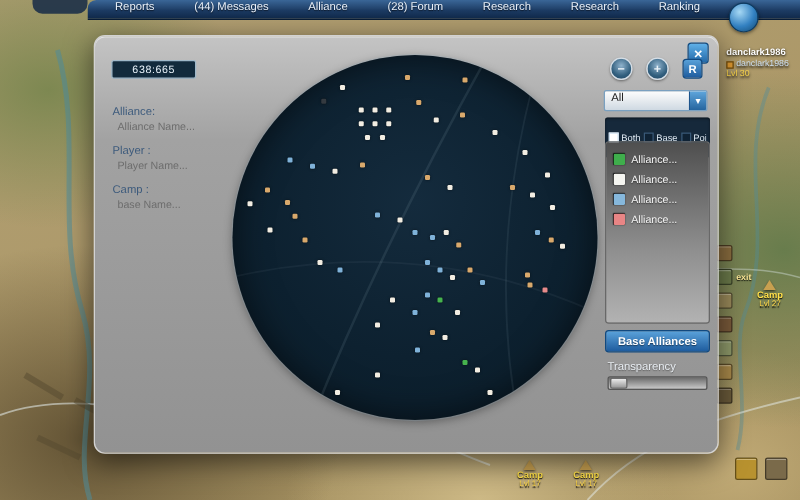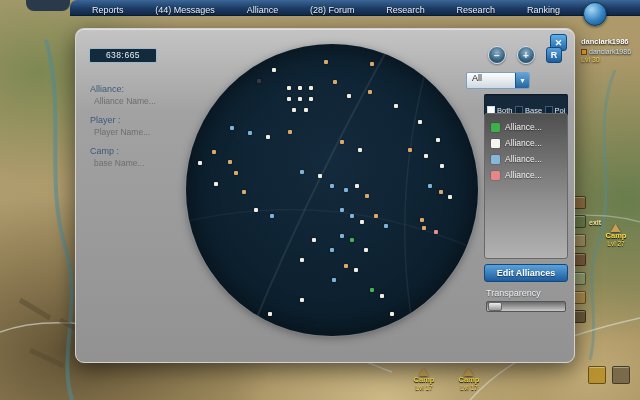--- a/index.html
+++ b/index.html
@@ -13,21 +13,21 @@
     radial-gradient(320px 240px at 10% 88%, rgba(92,77,48,.9), transparent 65%),
     radial-gradient(260px 160px at 60% 100%, rgba(212,192,140,.85), transparent 60%),
     radial-gradient(220px 160px at 92% 94%, rgba(196,173,120,.9), transparent 60%),
     linear-gradient(160deg,#b2a074 0%,#ac9868 50%,#a08c5c 100%);}
   .terrain{position:absolute;inset:0}
 
   
   .topbar{position:absolute;left:70px;top:0;width:570px;height:16px;
     background:linear-gradient(180deg,#3a6697 0%,#1d3c64 55%,#10294a 100%);
     border-bottom:1px solid #081c36;border-radius:7px 0 0 0;
-    display:flex;align-items:flex-end;justify-content:space-between;
+    display:flex;align-items:flex-start;justify-content:space-between;
     padding:0 80px 0 22px}
   .nav-item{font-size:9px;color:#e9f1fb;white-space:nowrap;cursor:pointer;
     text-shadow:0 1px 1px rgba(0,0,0,.7)}
   .tl-widget{position:absolute;left:26px;top:0;width:44px;height:11px;
     background:#1d3048;border-radius:0 0 8px 8px;opacity:.9}
   .orb{position:absolute;left:583px;top:2px;width:24px;height:24px;border-radius:50%;
     background:radial-gradient(circle at 35% 30%, #a6d8f4, #3381c2 55%, #12486f);
     border:1px solid #0d3a60;box-shadow:0 1px 3px rgba(0,0,0,.5)}
 
   
@@ -78,21 +78,21 @@
   
   .round-btn{position:absolute;width:18px;height:18px;border-radius:50%;cursor:pointer;
     background:radial-gradient(circle at 50% 35%, #8fb2cc, #33607f 60%, #1c4260);
     border:1px solid #d5dee6;color:#eaf2f8;font-size:10px;font-weight:bold;
     line-height:15px;text-align:center;box-shadow:0 1px 2px rgba(0,0,0,.4)}
   .zoom-out{left:412px;top:17px}
   .zoom-in{left:441px;top:17px}
   .reset-btn{position:absolute;left:470px;top:18px;width:16px;height:16px;border-radius:3px;
     background:linear-gradient(180deg,#58a0d8,#1e5c9e);border:1px solid #11497f;
     color:#fff;font-size:9px;font-weight:bold;line-height:13px;text-align:center;cursor:pointer}
-  .dropdown{position:absolute;left:390px;top:43px;width:64px;height:17px;border-radius:2px;
+  .dropdown{position:absolute;left:407px;top:43px;width:83px;height:17px;border-radius:2px;
     background:linear-gradient(180deg,#fdfdfd,#cfd9e2);border:1px solid #7aa0c0;
     display:flex;align-items:flex-start;cursor:pointer}
   .dd-value{flex:1;font-size:9px;color:#222;padding-left:5px}
   .dd-arrow{width:14px;height:100%;background:linear-gradient(180deg,#5fa6dc,#25659f);
     color:#fff;font-size:8px;line-height:15px;text-align:center;border-left:1px solid #1c548c;
     border-radius:0 1px 1px 0}
   .layer-strip{position:absolute;left:408px;top:65px;width:84px;height:32px;border-radius:2px;
     background:#16293b;display:flex;align-items:center;gap:3px;padding:0 3px;
     box-shadow:inset 0 1px 2px rgba(0,0,0,.5)}
   .layer{display:flex;align-items:center;gap:2px;min-width:0}
@@ -309,19 +309,19 @@
         <div class="legend-row">
           <span class="swatch" style="background: rgb(134, 184, 220);"></span>
           <span class="legend-label">Alliance...</span>
         </div>
         <div class="legend-row">
           <span class="swatch" style="background: rgb(232, 133, 133);"></span>
           <span class="legend-label">Alliance...</span>
         </div>
       </div>
 
-    <button class="edit-btn">Edit Alliances</button>
+    <button class="edit-btn">Base Alliances</button>
     <div class="transp-label">Transparency</div>
     <div class="slider">
       <div class="slider-handle"></div>
     </div>
   </div>
 </div>
 
 </body></html>

